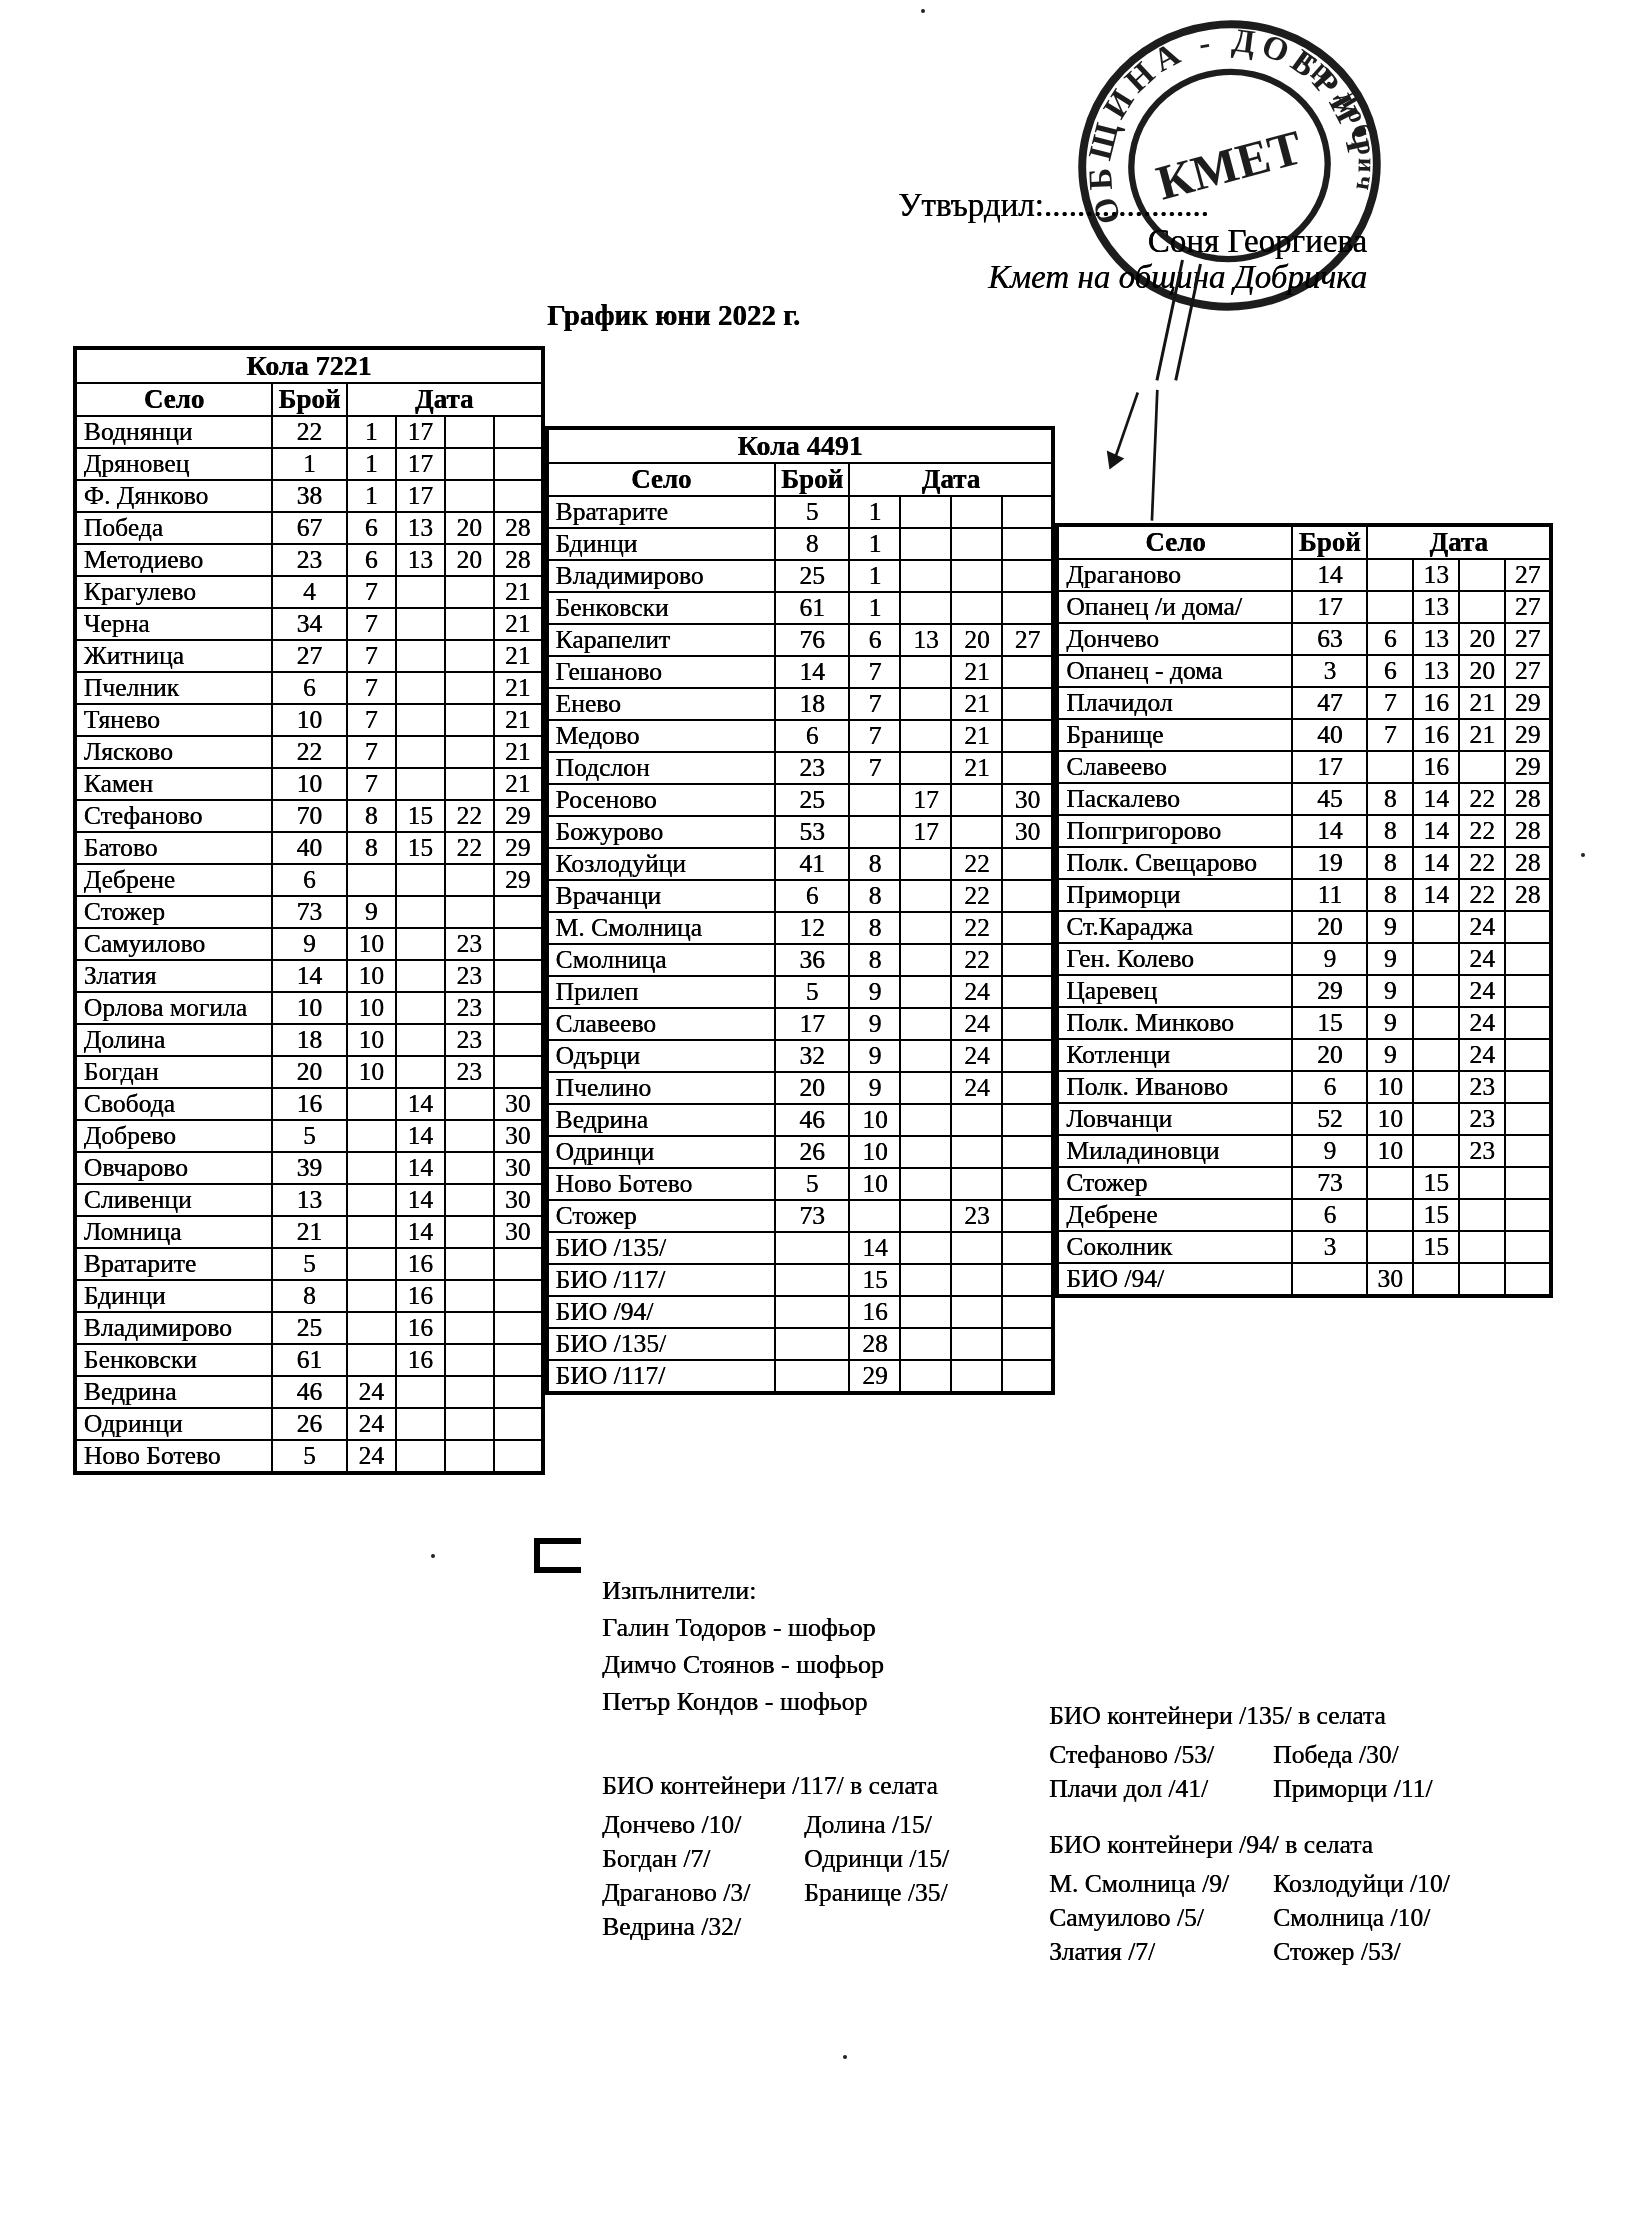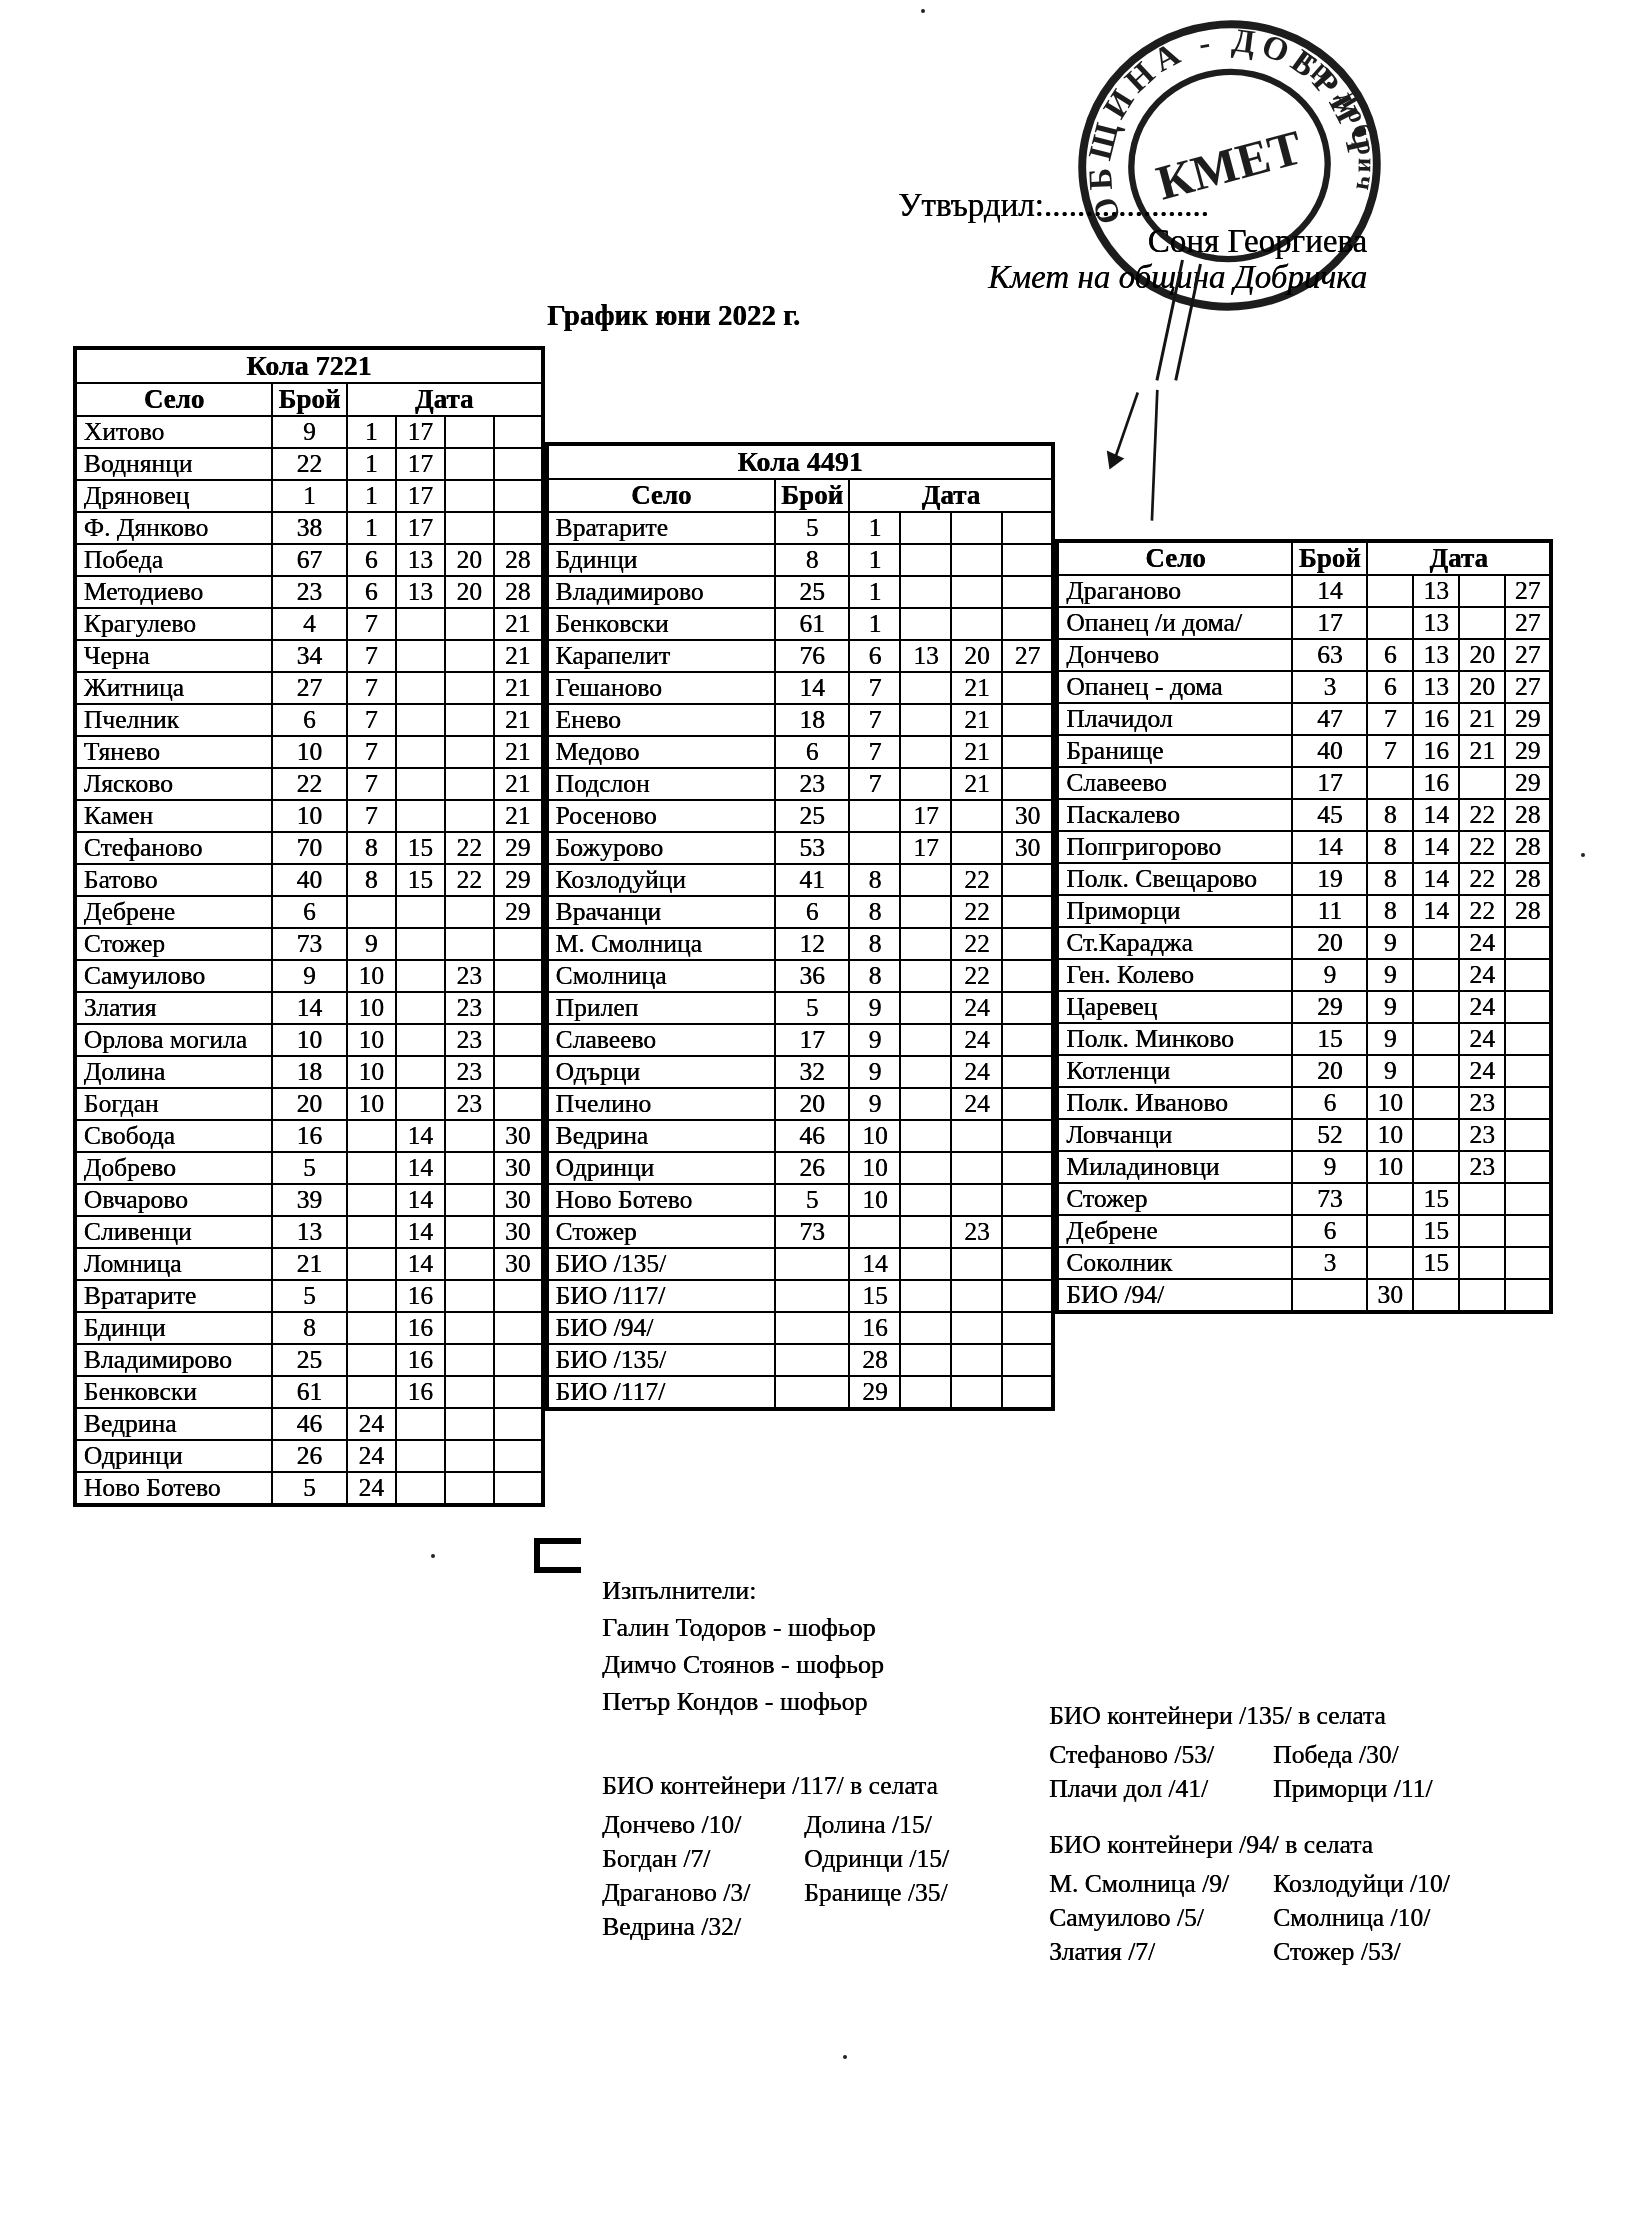--- a/index.html
+++ b/index.html
@@ -93,28 +93,20 @@
           <col class="c-d">
         </colgroup>
         <tbody>
           <tr>
             <th colspan="6" class="kola">Кола 7221</th>
           </tr>
           <tr>
             <th colspan="1" class="hdr">Село</th>
             <th colspan="1" class="hdr">Брой</th>
             <th colspan="4" class="hdr">Дата</th>
-          </tr>
-          <tr>
-            <td class="vil">Хитово</td>
-            <td class="num">9</td>
-            <td class="dt">1</td>
-            <td class="dt">17</td>
-            <td class="dt"></td>
-            <td class="dt"></td>
           </tr>
           <tr>
             <td class="vil">Воднянци</td>
             <td class="num">22</td>
             <td class="dt">1</td>
             <td class="dt">17</td>
             <td class="dt"></td>
             <td class="dt"></td>
           </tr>
           <tr>

